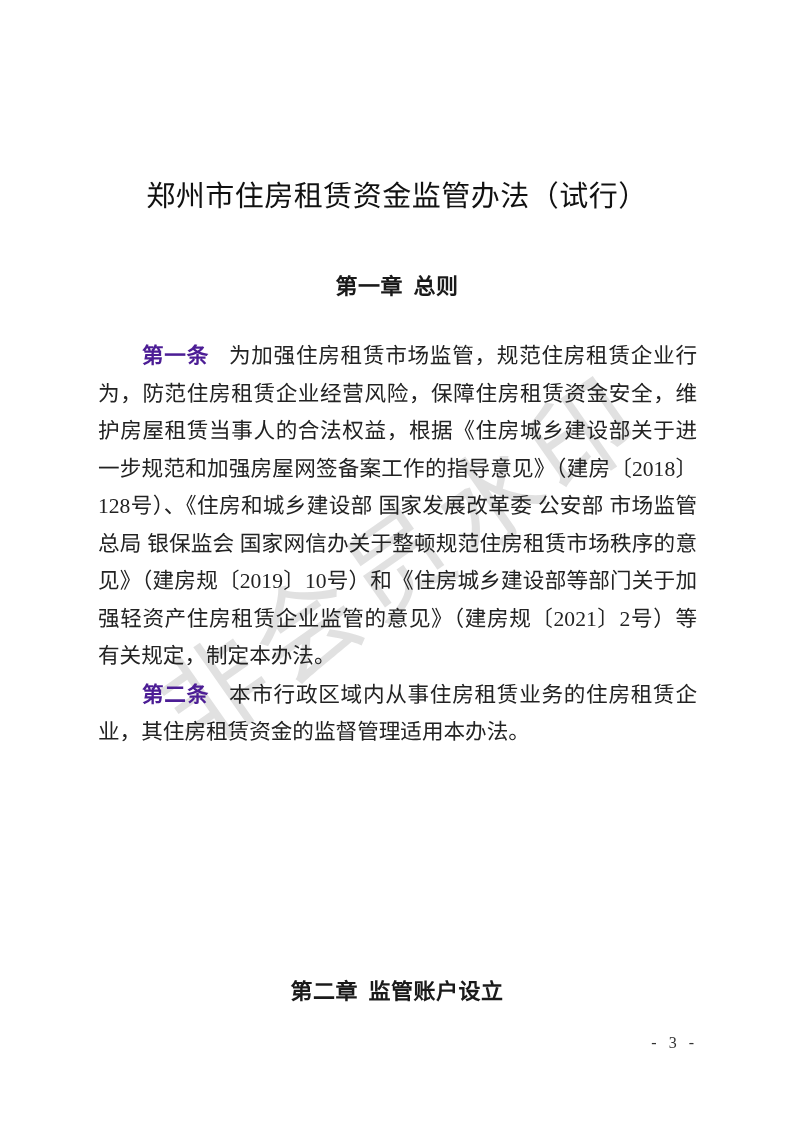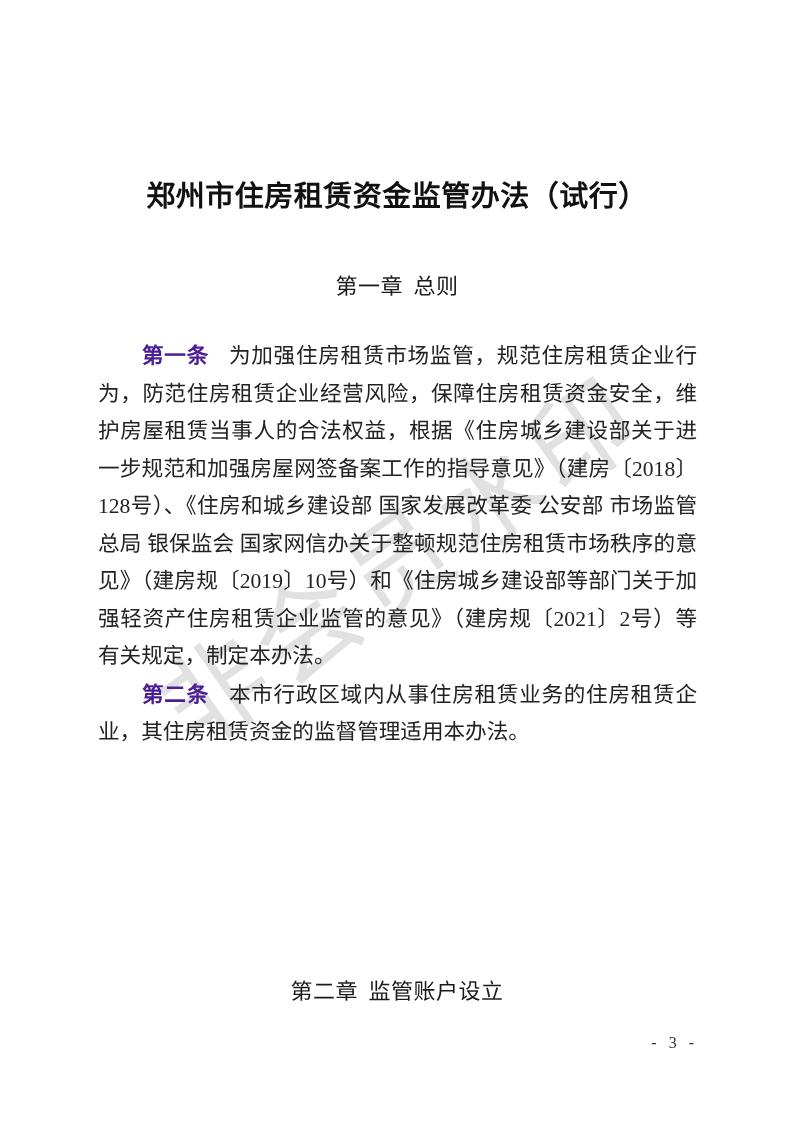--- a/index.html
+++ b/index.html
@@ -39,33 +39,33 @@
     z-index: 1;
   }
   .doc-title {
     position: absolute;
     top: 172px;
     left: 0;
     width: 100%;
     margin: 0;
     text-align: center;
     font-family: "Liberation Serif", "DejaVu Serif", serif;
-    font-weight: 700;
+    font-weight: 400;
     font-size: 29px;
     letter-spacing: 0.5px;
     color: #111111;
   }
   .chapter-heading {
     position: absolute;
     left: 0;
     width: 100%;
     margin: 0;
     text-align: center;
     font-family: "Liberation Sans", "DejaVu Sans", sans-serif;
-    font-weight: 400;
+    font-weight: 700;
     font-size: 22px;
     letter-spacing: 0.5px;
     word-spacing: 4px;
     color: #1a1a1a;
   }
   .chapter-1 { top: 268px; }
   .chapter-2 { top: 973px; }
   .body-text {
     position: absolute;
     top: 337px;

